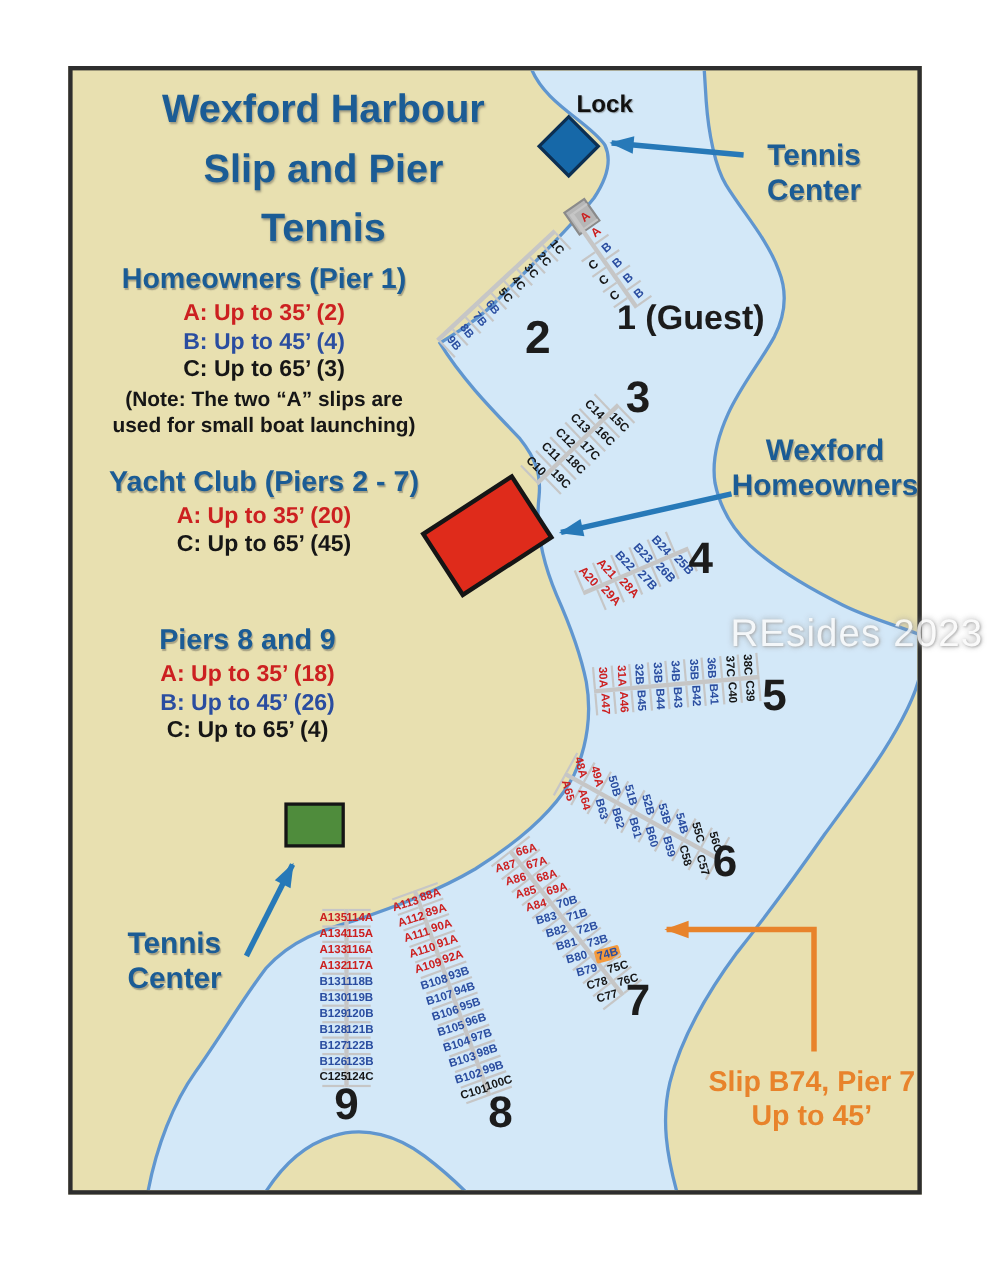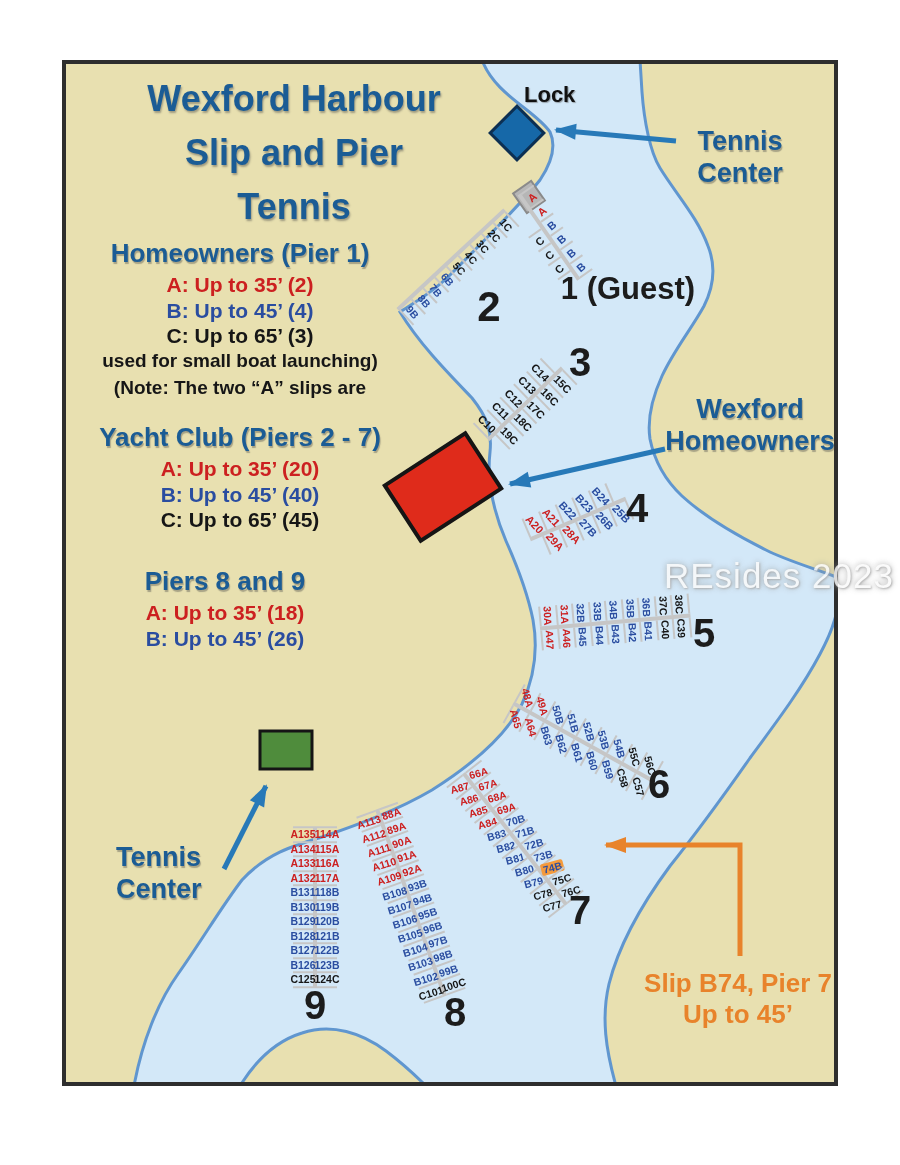--- a/index.html
+++ b/index.html
@@ -108,35 +108,35 @@
     <div>Wexford Harbour</div>
     <div>Slip and Pier</div>
     <div>Tennis</div>
   </div>
 
   <div class="legend" style="left:85px;top:238px;width:310px;">
     <div class="leg-h">Homeowners (Pier 1)</div>
     <div class="leg-i c-red">A: Up to 35’  (2)</div>
     <div class="leg-i c-blue">B: Up to 45’  (4)</div>
     <div class="leg-i c-black">C: Up to 65’  (3)</div>
+    <div class="leg-note">(Note: The two “A” slips are</div>
     <div class="leg-note" style="margin-top:0;">used for small boat launching)</div>
-    <div class="leg-note">(Note: The two “A” slips are</div>
   </div>
 
   <div class="legend" style="left:75px;top:422px;width:330px;">
     <div class="leg-h">Yacht Club (Piers 2 - 7)</div>
     <div class="leg-i c-red">A: Up to 35’  (20)</div>
-    <div class="leg-i c-blue">B: Up to 45’  (40)</div>
     <div class="leg-i c-black">C: Up to 65’  (45)</div>
   </div>
 
   <div class="legend" style="left:70px;top:566px;width:310px;">
     <div class="leg-h">Piers 8 and 9</div>
     <div class="leg-i c-red">A: Up to 35’  (18)</div>
     <div class="leg-i c-blue">B: Up to 45’  (26)</div>
+    <div class="leg-i c-black">C: Up to 65’   (4)</div>
   </div>
 
   <div class="lock-label">Lock</div>
 
   <div class="poi-label" style="left:655px;top:126px;width:170px;">
     <div>Tennis</div>
     <div>Center</div>
   </div>
 
   <div class="poi-label" style="left:648px;top:394px;width:204px;">

